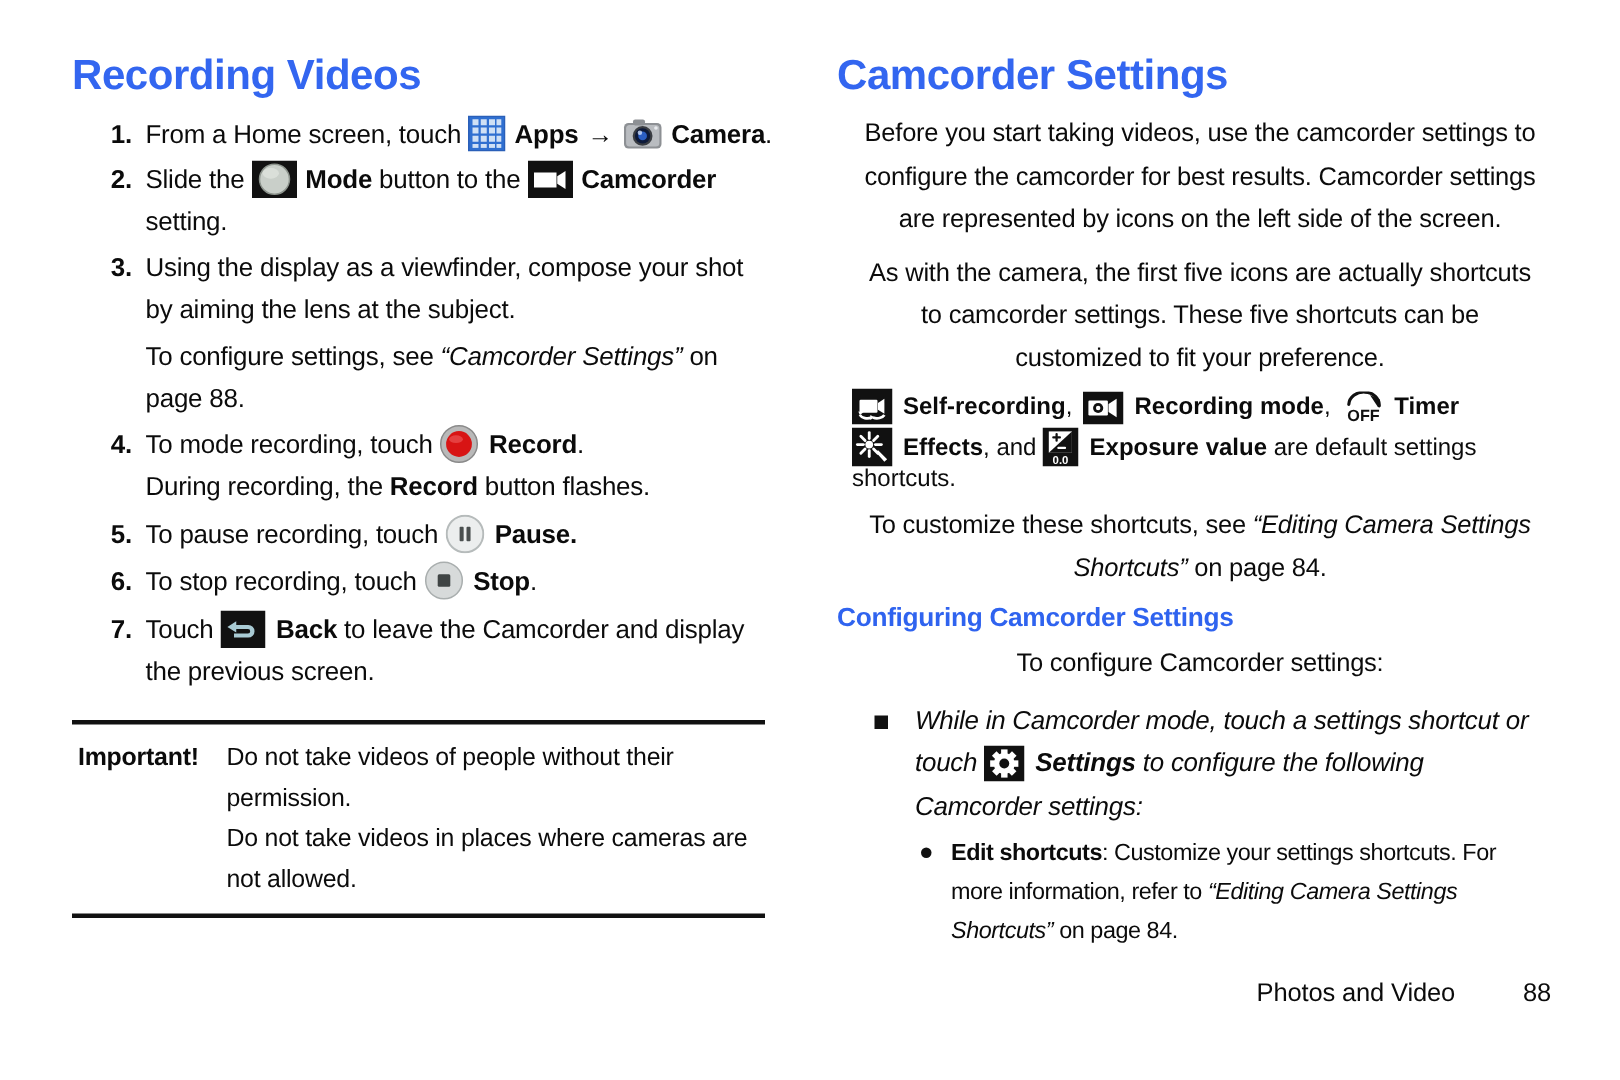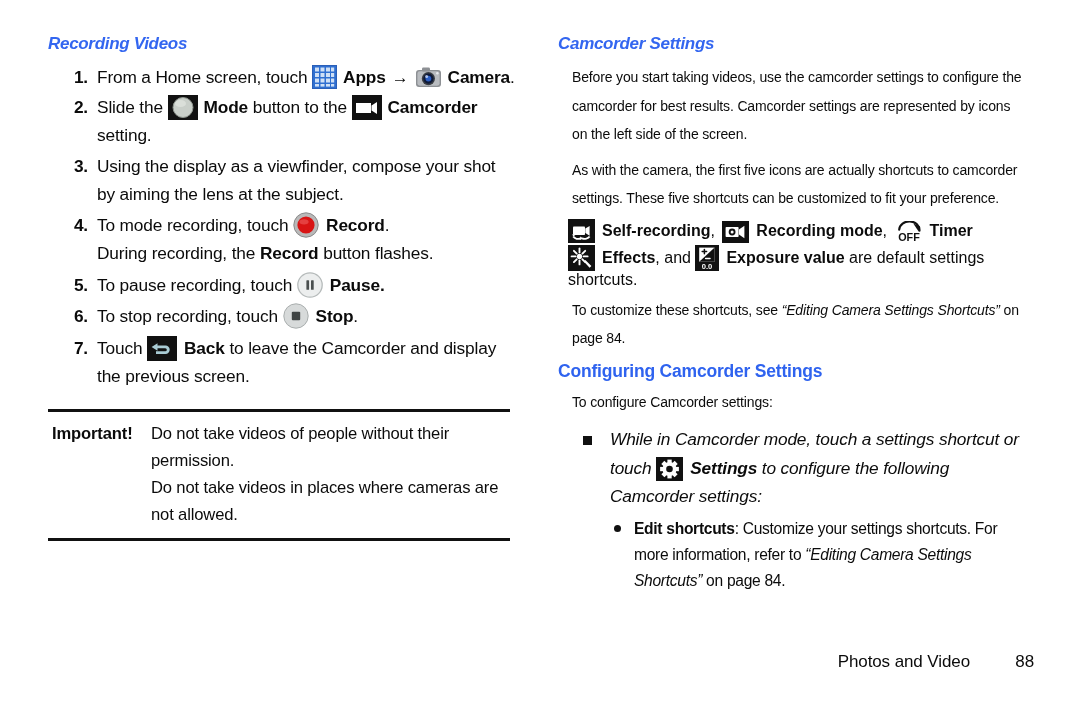--- a/index.html
+++ b/index.html
@@ -22,42 +22,42 @@
   }
   .col {
     position: absolute;
     top: 0;
     width: 470px;
   }
   .col-left  { left: 48px; }
   .col-right { left: 558px; }
 
   h2.section-head {
-    font-size: 17px;
-    font-style: italic;
+    font-size: 28px;
     font-weight: bold;
     color: #3366f0;
     letter-spacing: -0.3px;
     margin: 0;
     padding: 0;
   }
   h3.sub-head {
     font-size: 17.5px;
     font-weight: bold;
     color: #2f63ef;
     letter-spacing: -0.2px;
     margin: 0;
     padding: 0;
   }
 
   p.body-text {
-    font-size: 14px;
+    font-size: 17px;
     line-height: 28.5px;
     margin: 0;
     letter-spacing: -0.15px;
+    text-align: center;
   }
 
   
   .steps { margin: 0; padding: 0; list-style: none; }
   .step {
     position: relative;
     padding-left: 49px;
     font-size: 17.3px;
     line-height: 28.5px;
     letter-spacing: -0.15px;
@@ -216,20 +216,23 @@
             <rect x="0" y="0" width="30" height="25" fill="#111111"></rect>
             <rect x="4" y="8" width="15" height="10" fill="#ffffff"></rect>
             <path d="M19.5 10.5 L25 7 L25 19 L19.5 15.5 Z" fill="#ffffff"></path>
           </svg>
         </span><b style="margin-left:6px;">Camcorder</b>
         <div>setting.</div>
       </li>
 
       <li class="step" style="margin-top:2px;">
         <span class="num">3.</span><span>Using the display as a viewfinder, compose your shot by aiming the lens at the subject.</span>
+        <div style="margin-top:2px;">
+          <span>To configure settings, see </span><i>“Camcorder Settings”</i><span> on page 88.</span>
+        </div>
       </li>
 
       <li class="step" style="margin-top:2px;">
         <span class="num">4.</span><span>To mode recording, touch </span><span class="ic" style="vertical-align:-7px;">
           <svg width="26" height="26" viewBox="0 0 26 26">
             <circle cx="13" cy="13" r="12.2" fill="#b9b9b9"></circle>
             <circle cx="13" cy="13" r="12.2" fill="none" stroke="#8a8a8a" stroke-width="1"></circle>
             <circle cx="13" cy="13" r="8.6" fill="#d81414"></circle>
             <ellipse cx="11" cy="9.8" rx="4.6" ry="2.6" fill="#f06464" opacity="0.55"></ellipse>
           </svg>

